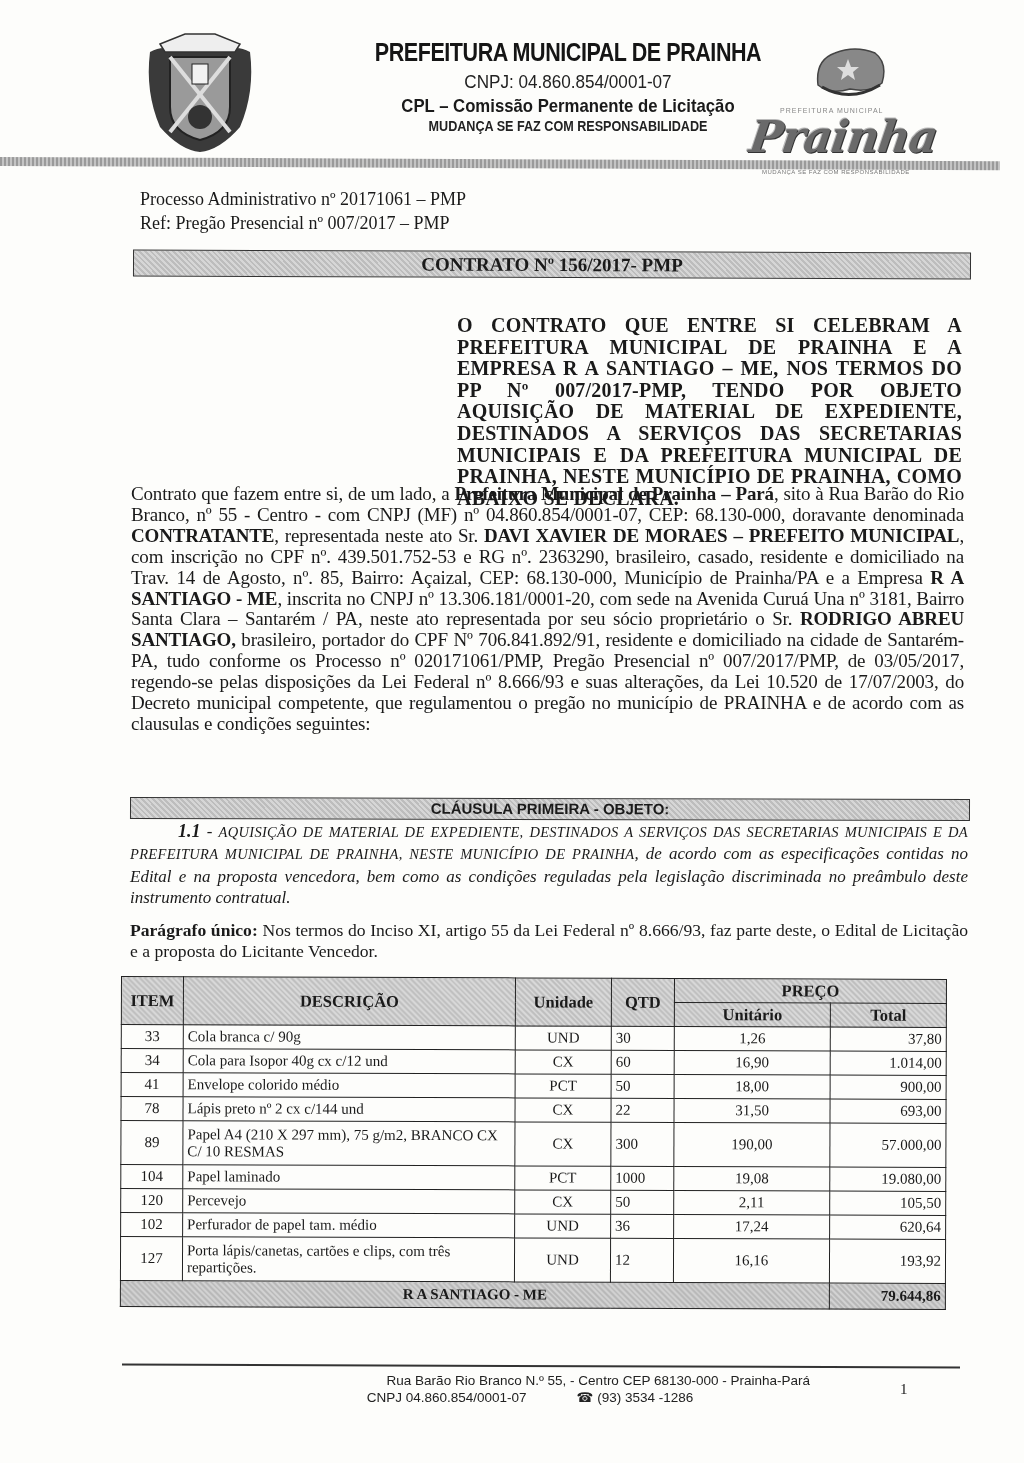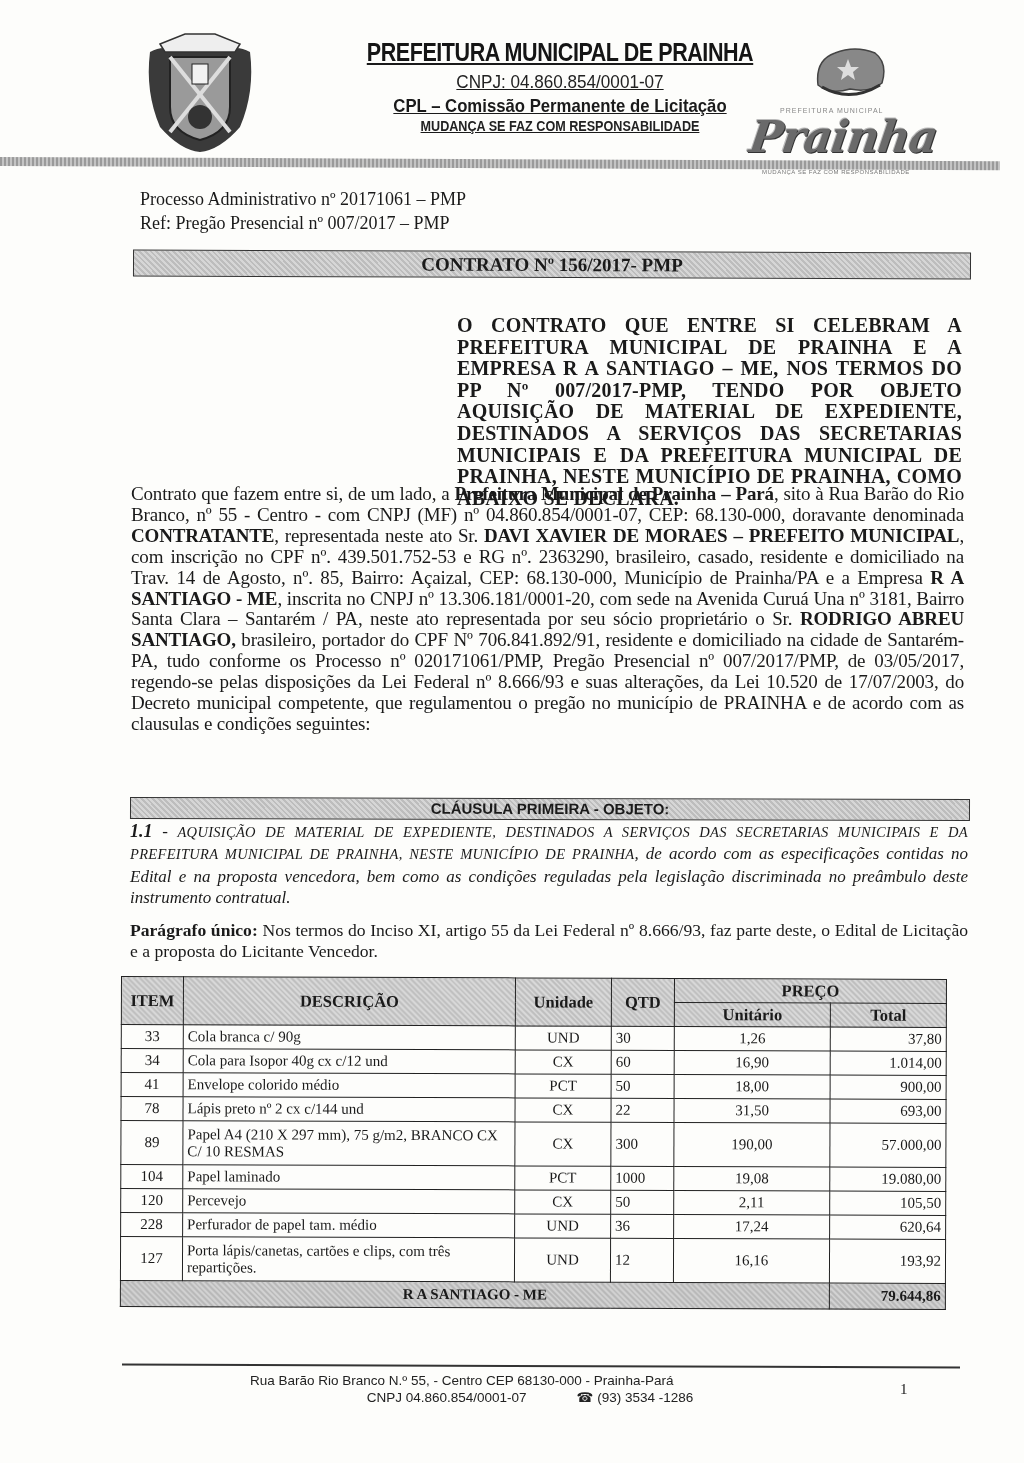--- a/index.html
+++ b/index.html
@@ -1,21 +1,21 @@
 <!DOCTYPE html>
 <html><head>
   <meta charset="utf-8">
   <style>
     * { box-sizing: border-box; margin: 0; padding: 0; }
     html, body { width: 1024px; height: 1463px; background: #fdfdfb; }
     body { position: relative; font-family: "Liberation Serif", serif; color: #1a1a1a; overflow: hidden; }
 
     
     .crest { position: absolute; left: 140px; top: 22px; width: 120px; height: 132px; }
-    .hdr { position: absolute; left: 280px; top: 38px; width: 560px; text-align: center; font-family: "Liberation Sans", sans-serif; text-decoration: underline; }
+    .hdr { position: absolute; left: 288px; top: 38px; width: 560px; text-align: center; font-family: "Liberation Sans", sans-serif; }
     .hdr .t1 { font-size: 25px; font-weight: bold; letter-spacing: -0.5px; transform: scaleX(0.86); transform-origin: center; color: #151515; }
     .hdr .t2 { font-size: 19px; margin-top: 4px; transform: scaleX(0.9); color: #222; }
     .hdr .t3 { font-size: 19px; font-weight: bold; margin-top: 2px; transform: scaleX(0.88); color: #1a1a1a; }
     .hdr .t4 { font-size: 14px; font-weight: bold; margin-top: 1px; transform: scaleX(0.9); color: #222; }
     .logo { position: absolute; left: 750px; top: 45px; width: 205px; height: 135px; }
     .logo .emblem { position: absolute; left: 60px; top: 0; width: 80px; height: 60px; }
     .logo .small-top { position: absolute; left: 30px; top: 62px; font-size: 7px; color: #888; font-family: "Liberation Sans", sans-serif; letter-spacing: 1px; }
     .logo .word { position: absolute; left: 0; top: 66px; font-family: "DejaVu Serif", serif; font-style: italic; font-weight: bold; font-size: 44px; color: #6a6a6a; letter-spacing: -1px; text-shadow: 1px 1px 0 #333, -1px -1px 0 #bbb; transform: skewX(-8deg); }
     .logo .swoosh { position: absolute; left: 5px; top: 116px; width: 195px; height: 6px; border-radius: 3px; background: #555; }
     .logo .small-bot { position: absolute; left: 12px; top: 124px; font-size: 6px; color: #777; font-family: "Liberation Sans", sans-serif; letter-spacing: 0.5px; }
@@ -27,21 +27,21 @@
     .titlebar { position: absolute; left: 133px; top: 251px; width: 838px; height: 27px; border: 1.5px solid #333; background: repeating-linear-gradient(45deg, #bdbdbd 0 2px, #d6d6d6 2px 4px); text-align: center; font-weight: bold; font-size: 19px; line-height: 25px; transform: rotate(0.2deg); }
 
     .ementa { position: absolute; left: 457px; top: 315px; width: 505px; font-weight: bold; font-size: 20px; line-height: 21.6px; text-align: justify; text-align-last: left; letter-spacing: 0.2px; }
 
     .para { position: absolute; left: 131px; top: 484px; width: 833px; font-size: 19px; line-height: 20.9px; text-align: justify; letter-spacing: -0.15px; }
     .para b { font-weight: bold; }
 
     .clausebar { position: absolute; left: 130px; top: 798px; width: 840px; height: 22px; border: 1.5px solid #333; background: repeating-linear-gradient(45deg, #bdbdbd 0 2px, #d6d6d6 2px 4px); text-align: center; font-family: "Liberation Sans", sans-serif; font-weight: bold; font-size: 15px; line-height: 20px; transform: rotate(0.15deg); }
 
     .clause { position: absolute; left: 130px; top: 821px; width: 838px; font-size: 17px; line-height: 21.3px; text-align: justify; }
-    .clause .num { font-weight: bold; font-style: italic; font-size: 18px; }
+    .clause .num { font-weight: bold; font-style: italic; font-size: 18px; margin-left: 48px; }
     .clause i { font-style: italic; }
     .clause .caps { font-size: 14.5px; letter-spacing: 0.3px; }
     .paragraph { position: absolute; left: 130px; top: 920px; width: 838px; font-size: 17.6px; line-height: 21px; text-align: justify; }
 
     
     table.items { position: absolute; left: 121px; top: 976px; width: 826px; border-collapse: collapse; font-size: 15px; transform: rotate(0.2deg); transform-origin: left top; }
     table.items th, table.items td { border: 1.5px solid #222; }
     table.items th { background: repeating-linear-gradient(45deg, #bfbfbf 0 2px, #d9d9d9 2px 4px); font-weight: bold; font-size: 16.5px; }
     table.items td { height: 24px; padding: 0 4px; }
     td.c-item { text-align: center; width: 62px; font-family: Liberation Serif, serif; }
@@ -49,21 +49,21 @@
     td.c-un { text-align: center; width: 96px; }
     td.c-vu { text-align: center; width: 156px; }
     td.c-vt { text-align: right; width: 116px; }
     tr.tall td { height: 44px; line-height: 17px; }
     tr.total td { background: repeating-linear-gradient(45deg, #b8b8b8 0 2px, #d2d2d2 2px 4px); font-weight: bold; height: 26px; }
     tr.total td.lab { text-align: center; }
     tr.total td.val { text-align: right; }
 
     
     .foot-line { position: absolute; left: 122px; top: 1365px; width: 838px; height: 2px; background: #333; transform: rotate(0.2deg); }
-    .foot { position: absolute; left: 250px; top: 1372px; width: 560px; text-align: left; font-family: "Liberation Sans", sans-serif; font-size: 13.5px; line-height: 17px; color: #222; }
+    .foot { position: absolute; left: 250px; top: 1372px; width: 560px; text-align: right; font-family: "Liberation Sans", sans-serif; font-size: 13.5px; line-height: 17px; color: #222; }
     .foot .row2 { display: flex; justify-content: center; gap: 50px; }
     .pagenum { position: absolute; left: 900px; top: 1381px; font-size: 15px; }
 </style>
 </head>
 <body>
 
 <div class="crest">
   <svg width="120" height="132" viewBox="0 0 120 132">
     <path d="M10 30 Q5 70 20 105 Q40 128 60 130 Q80 128 100 105 Q115 70 110 30 Q95 22 85 30 Q70 20 60 25 Q50 20 35 30 Q25 22 10 30Z" fill="#3a3a3a"></path>
     <path d="M30 35 L90 35 L90 85 Q90 110 60 118 Q30 110 30 85Z" fill="#9a9a9a" stroke="#222" stroke-width="2"></path>
@@ -186,21 +186,21 @@
       </tr>
       <tr>
         <td class="c-item">120</td>
         <td class="c-desc">Percevejo</td>
         <td class="c-un">CX</td>
         <td class="c-qty">50</td>
         <td class="c-vu">2,11</td>
         <td class="c-vt">105,50</td>
       </tr>
       <tr>
-        <td class="c-item">228</td>
+        <td class="c-item">102</td>
         <td class="c-desc">Perfurador de papel tam. médio</td>
         <td class="c-un">UND</td>
         <td class="c-qty">36</td>
         <td class="c-vu">17,24</td>
         <td class="c-vt">620,64</td>
       </tr>
       <tr class="tall">
         <td class="c-item">127</td>
         <td class="c-desc">Porta lápis/canetas, cartões e clips, com três repartições.</td>
         <td class="c-un">UND</td>

